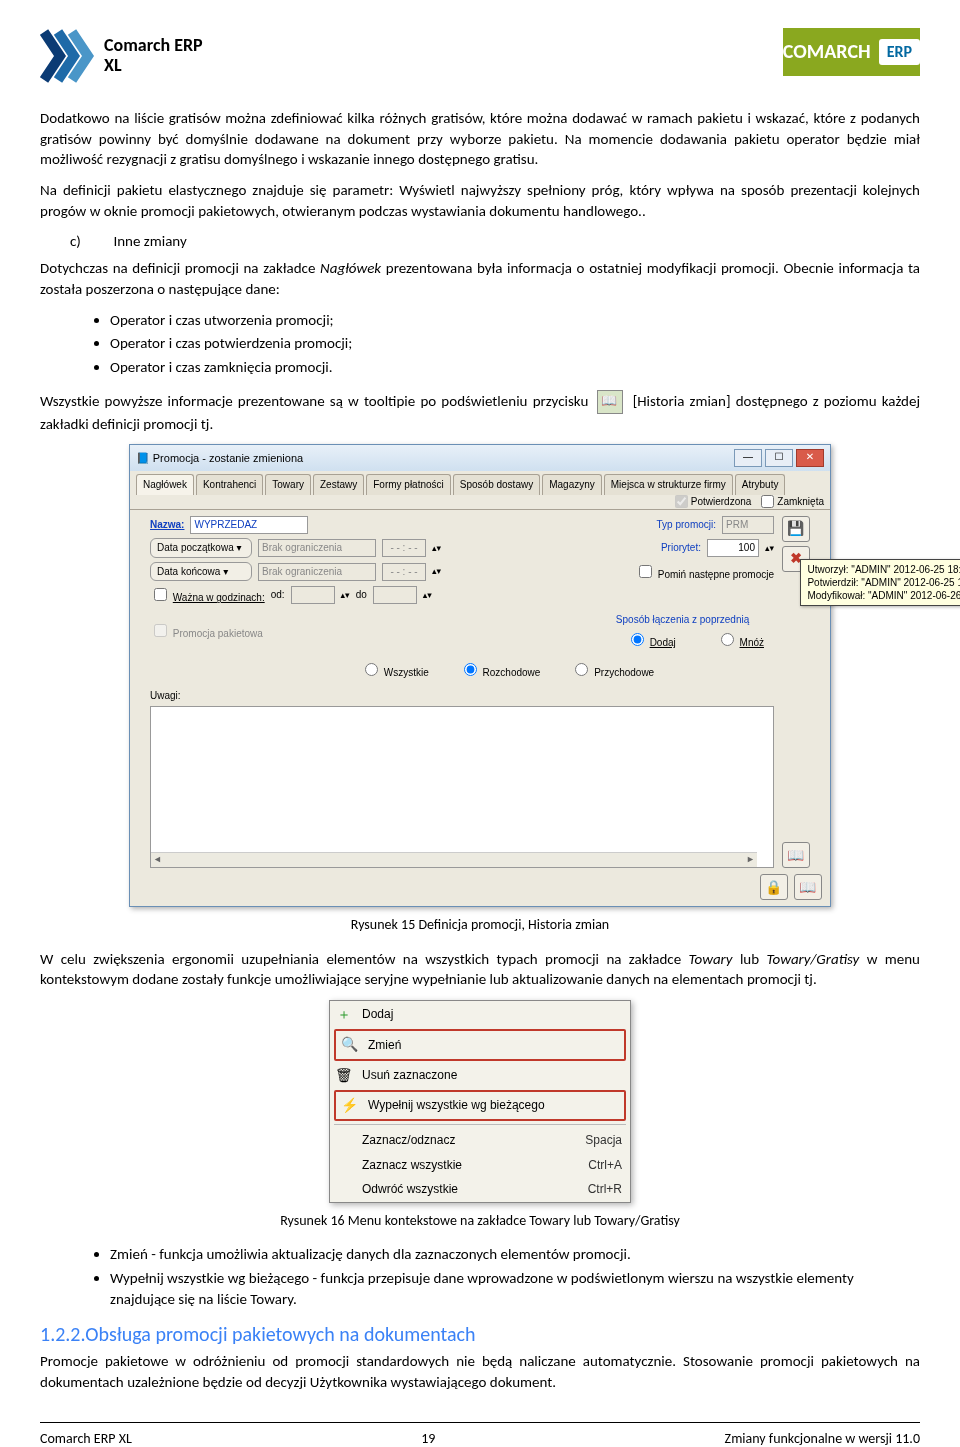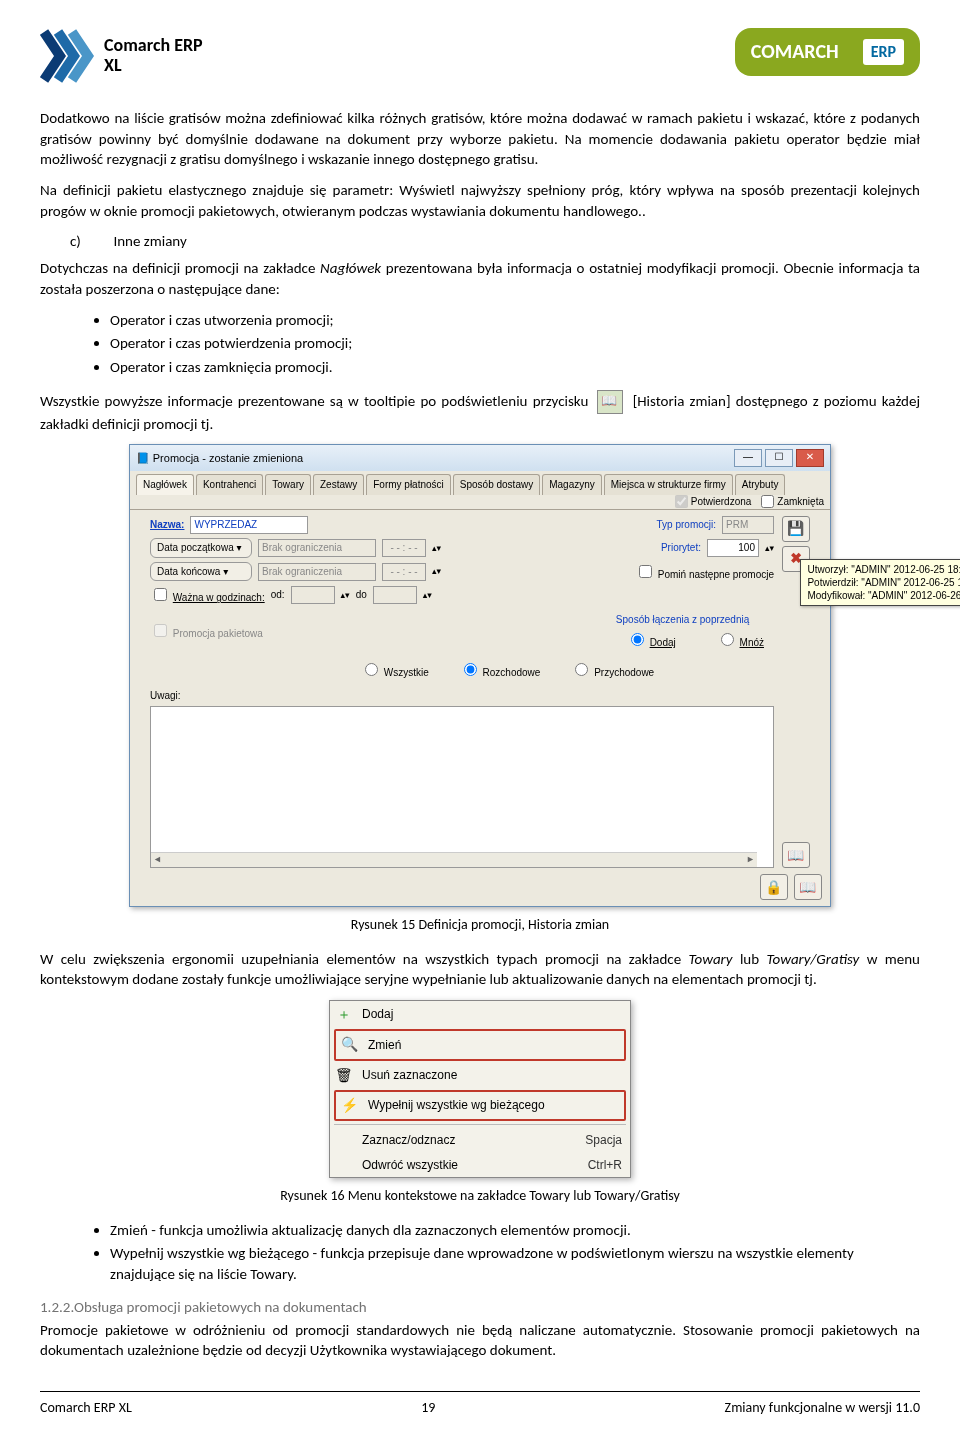--- a/index.html
+++ b/index.html
@@ -25,27 +25,27 @@
   .logo-chevron {
     width: 56px;
     height: 56px;
     background: #fff;
   }
   .logo-chevron svg { width: 56px; height: 56px; }
   .logo-text { font-weight: bold; font-size: 18px; line-height: 1.1; }
   .logo-right {
     background: #8aa81f;
     color: #fff;
-    padding: 10px 16px;
-    border-radius: 16px;
+    padding: 10px 0;
+    border-radius: 0;
     font-size: 20px;
     font-weight: bold;
     display: flex;
     align-items: center;
-    gap: 24px;
+    gap: 8px;
   }
   .logo-right .erp-badge {
     background: #fff;
     color: #0369a1;
     padding: 2px 8px;
     border-radius: 3px;
     font-size: 16px;
   }
   p { margin: 0 0 10px 0; text-align: justify; }
   .sub-c { margin-left: 30px; margin-bottom: 6px; }
@@ -62,21 +62,21 @@
     position: relative;
     margin: 0 4px;
   }
   .inline-icon::before {
     content: "📖";
     font-size: 13px;
     position: absolute;
     top: 1px; left: 3px;
   }
   .fig-caption { text-align: center; font-size: 14px; margin: 8px 0 14px 0; }
-  .heading122 { color: #737373; font-size: 15px; margin-top: 5px; margin-bottom: 2px; }
+  .heading122 { color: #3b82f6; font-size: 20px; margin-top: 5px; margin-bottom: 2px; }
   .footer {
     border-top: 1px solid #000;
     margin-top: 30px;
     padding-top: 6px;
     display: flex;
     justify-content: space-between;
     font-size: 14px;
   }
   
   .shot1-wrap { display: flex; justify-content: center; margin: 6px 0 2px 0; position: relative; }
@@ -375,20 +375,25 @@
         <span>Wypełnij wszystkie wg bieżącego</span>
       </div>
     <div class="sep"></div>
     <div class="item">
         <span class="ic"></span>
         <span>Zaznacz/odznacz</span>
         <span class="sc">Spacja</span>
       </div>
     <div class="item">
         <span class="ic"></span>
+        <span>Zaznacz wszystkie</span>
+        <span class="sc">Ctrl+A</span>
+      </div>
+    <div class="item">
+        <span class="ic"></span>
         <span>Odwróć wszystkie</span>
         <span class="sc">Ctrl+R</span>
       </div>
   </div>
 </div>
 <div class="fig-caption">Rysunek 16 Menu kontekstowe na zakładce Towary lub Towary/Gratisy</div>
 
 <ul class="bullets">
   <li>Zmień - funkcja umożliwia aktualizację danych dla zaznaczonych elementów promocji.</li>
   <li>Wypełnij wszystkie wg bieżącego - funkcja przepisuje dane wprowadzone w podświetlonym wierszu na wszystkie elementy znajdujące się na liście Towary.</li>

